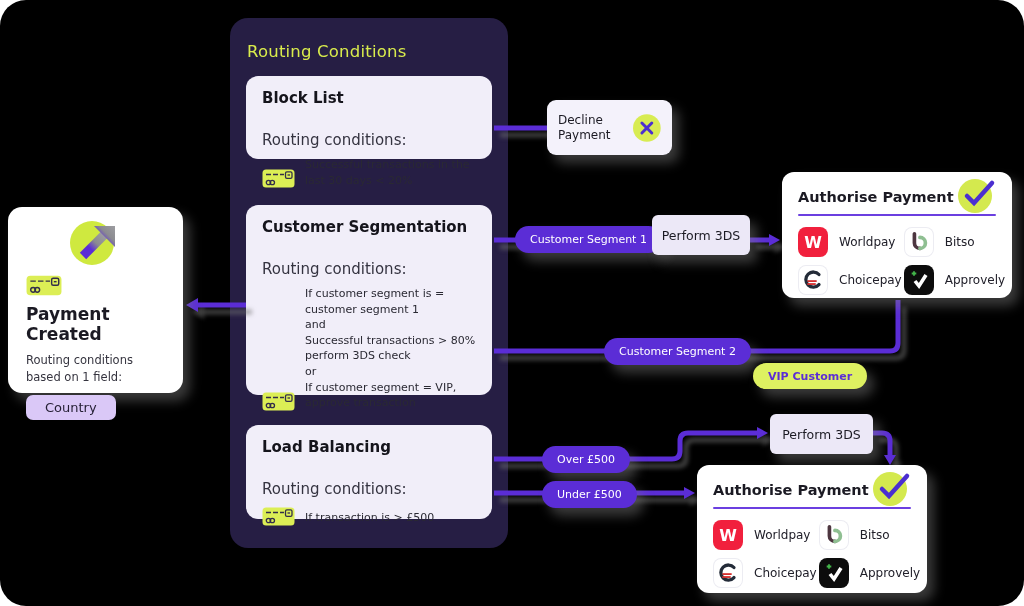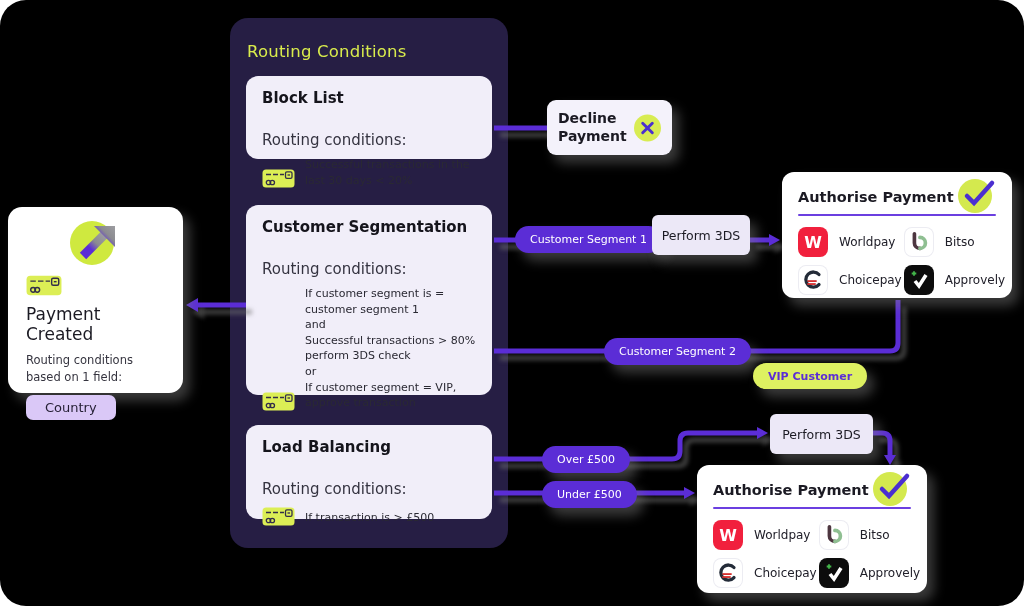--- a/index.html
+++ b/index.html
@@ -30,27 +30,27 @@
   .rc-title{font-size:15px;font-weight:bold;color:#15141c}
   .rc-label{font-size:15px;color:#343340;margin-top:24px}
   .rc-row{display:flex;gap:10px;margin-top:8px;align-items:flex-end}
   .rc-cond{font-size:11px;line-height:1.42;color:#2a2933;white-space:pre-line}
   .card-icon{flex:0 0 auto;margin-top:1px}
 
   
   .payment-card{left:8px;top:207px;width:175px;height:186px;background:#fff;border-radius:14px;padding:13px 18px}
   .pc-logo{display:block;margin-left:44px}
   .pc-cardicon{display:block;margin-top:9px}
-  .pc-title{font-size:17px;font-weight:normal;margin-top:8px}
+  .pc-title{font-size:17px;font-weight:bold;margin-top:8px}
   .pc-sub{font-size:11.5px;color:#35343f;margin-top:8px;line-height:1.45}
   .pc-chip{display:inline-block;margin-top:10px;background:#dac8f7;color:#241f33;font-size:13px;padding:5px 19px;border-radius:7px}
 
   
   .decline{left:547px;top:100px;width:125px;height:55px;background:#f4f2fb;border-radius:9px;display:flex;align-items:center;gap:10px;padding:0 11px}
-  .decline-title{font-size:14px;font-weight:bold;line-height:1.25;width:66px}
+  .decline-title{font-size:12px;font-weight:normal;line-height:1.25;width:66px}
   .p3ds{background:#ece8f7;border-radius:6px;display:flex;align-items:center;justify-content:center;font-size:12.5px;font-weight:normal}
   .p3ds.top{left:652px;top:215px;width:98px;height:40px}
   .p3ds.bottom{left:770px;top:414px;width:103px;height:40px}
 
   
   .pill{height:27px;display:flex;align-items:center;justify-content:center;padding:0 15px;border-radius:14px;background:var(--purple);color:#fff;font-size:11px;white-space:nowrap}
   .pill.seg1{left:515px;top:226px}
   .pill.seg2{left:604px;top:338px}
   .pill.over{left:542px;top:446px}
   .pill.under{left:542px;top:481px}

